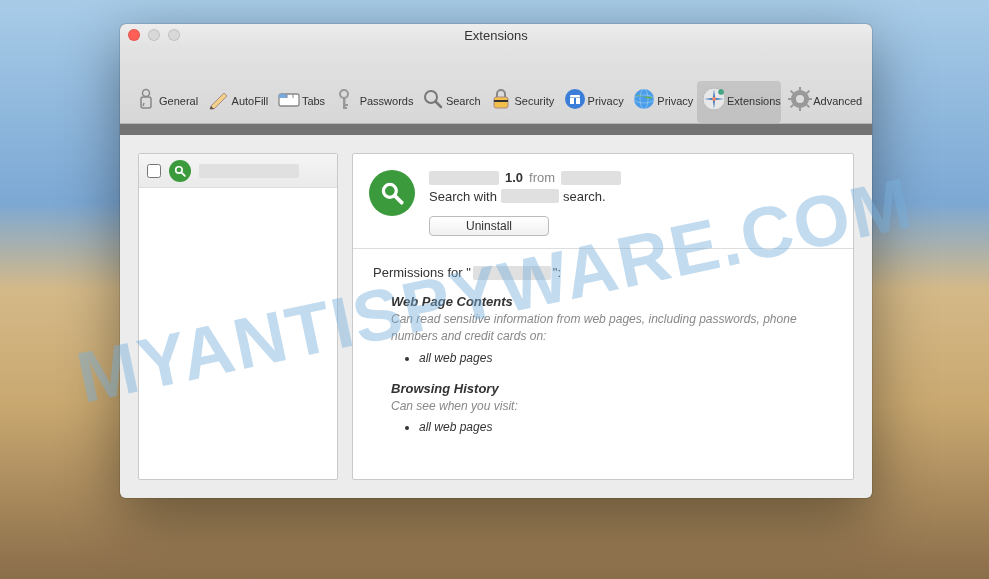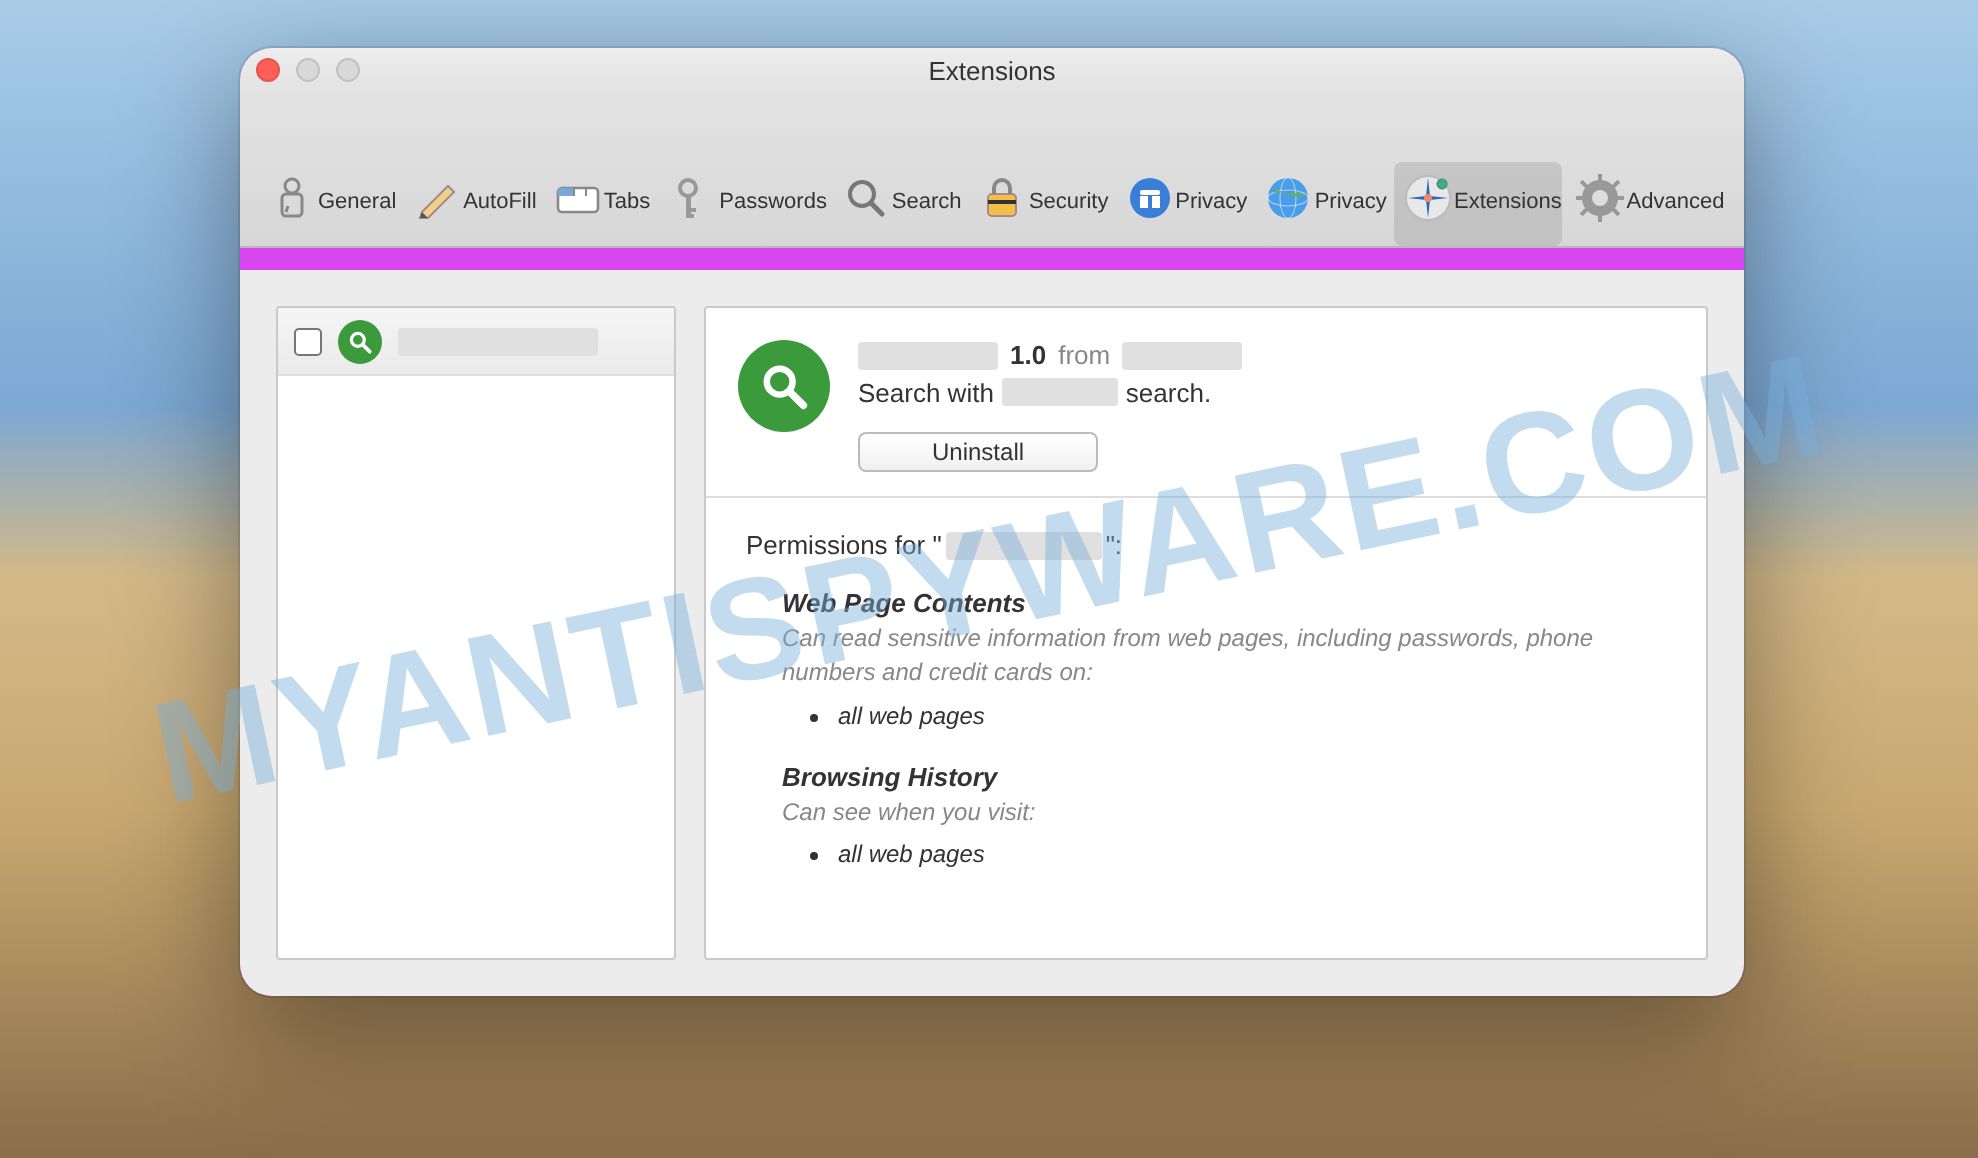--- a/index.html
+++ b/index.html
@@ -12,22 +12,22 @@
     .watermark {
       position: absolute; top: 50%; left: 50%;
       transform: translate(-50%, -50%) rotate(-12deg);
       font-size: 72px; font-weight: 900; color: rgba(120,175,220,0.45);
       letter-spacing: 2px; white-space: nowrap; z-index: 100;
       pointer-events: none; font-family: Arial, sans-serif;
     }
     .window {
       position: absolute; left: 120px; top: 24px;
       width: 752px; height: 474px;
-      background: #d946ef;
-      border-radius: 16px;
+      background: #737373;
+      border-radius: 6px;
       box-shadow: 0 18px 60px rgba(0,0,0,0.4), 0 0 0 1px rgba(0,0,0,0.1);
       display: flex; flex-direction: column;
       overflow: hidden;
     }
     .titlebar {
       height: 22px; display: flex; align-items: center;
       padding: 0 8px; background: linear-gradient(#ededed,#e3e3e3);
       position: relative;
     }
     .traffic { display: flex; gap: 8px; }

